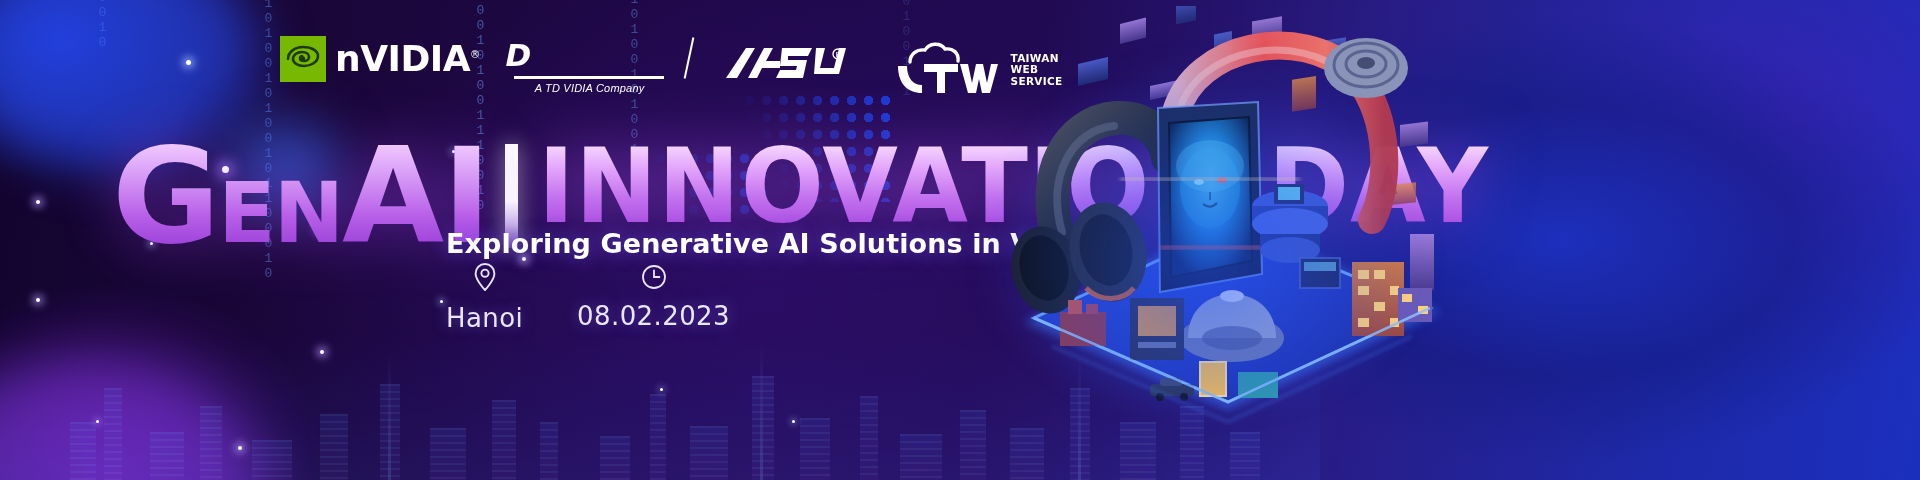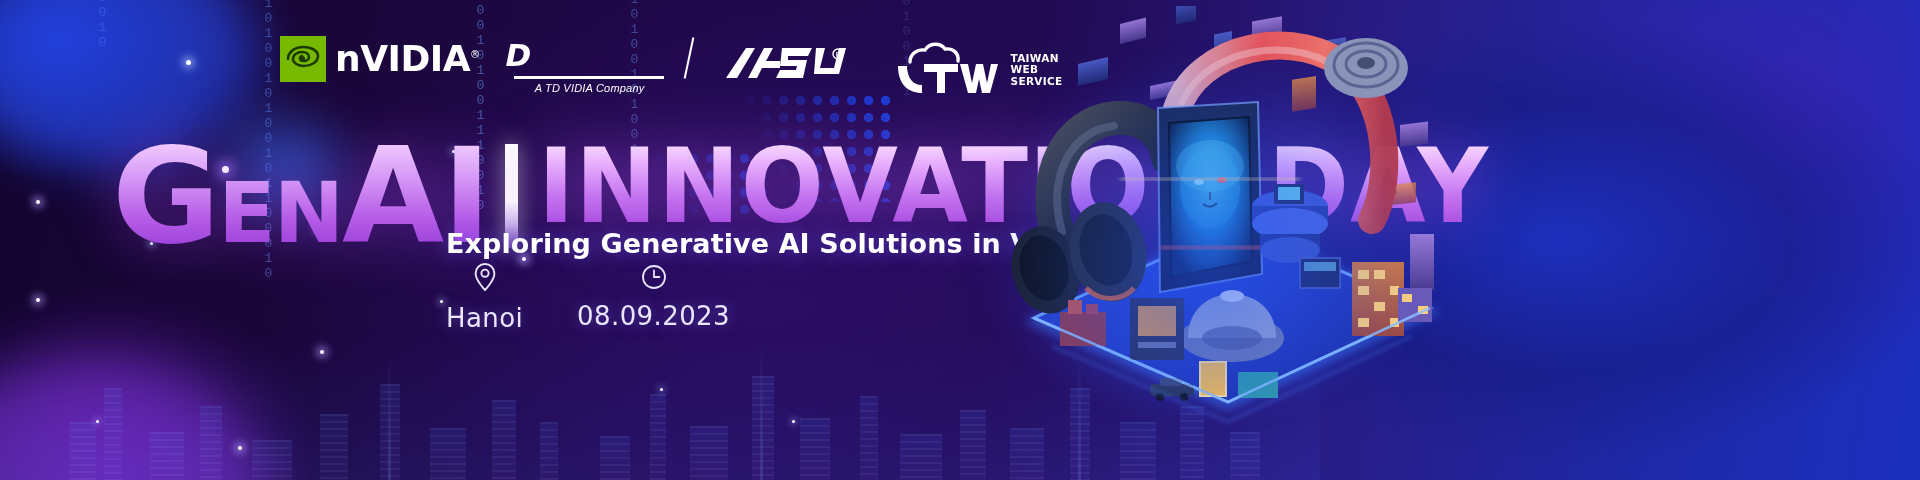--- a/index.html
+++ b/index.html
@@ -240,21 +240,21 @@
         <path d="M12 2 C6.8 2 2.6 6.2 2.6 11.4 C2.6 18 12 28 12 28 C12 28 21.4 18 21.4 11.4 C21.4 6.2 17.2 2 12 2 Z" fill="none" stroke="#e8e4ff" stroke-width="1.9" stroke-linejoin="round"></path>
         <circle cx="12" cy="11.2" r="3.6" fill="none" stroke="#e8e4ff" stroke-width="1.9"></circle>
       </svg>
       <span class="meta-txt">Hanoi</span>
     </div>
     <div class="meta-item">
       <svg width="26" height="26" viewBox="0 0 26 26">
         <circle cx="13" cy="13" r="11" fill="none" stroke="#e8e4ff" stroke-width="1.8"></circle>
         <path d="M13 6.5 L13 13 L18.4 13" fill="none" stroke="#e8e4ff" stroke-width="1.8" stroke-linecap="round"></path>
       </svg>
-      <span class="meta-txt">08.09.2023</span>
+      <span class="meta-txt">08.02.2023</span>
     </div>
   </div>
 
   <div class="art">
     <div class="art-glow"></div>
     <svg width="460" height="420" viewBox="0 0 460 420">
       <defs>
         <linearGradient id="plat" x1="0" y1="0" x2="1" y2="1">
           <stop offset="0" stop-color="#2a4ad8"></stop>
             <stop offset="1" stop-color="#1b2aa0"></stop>

